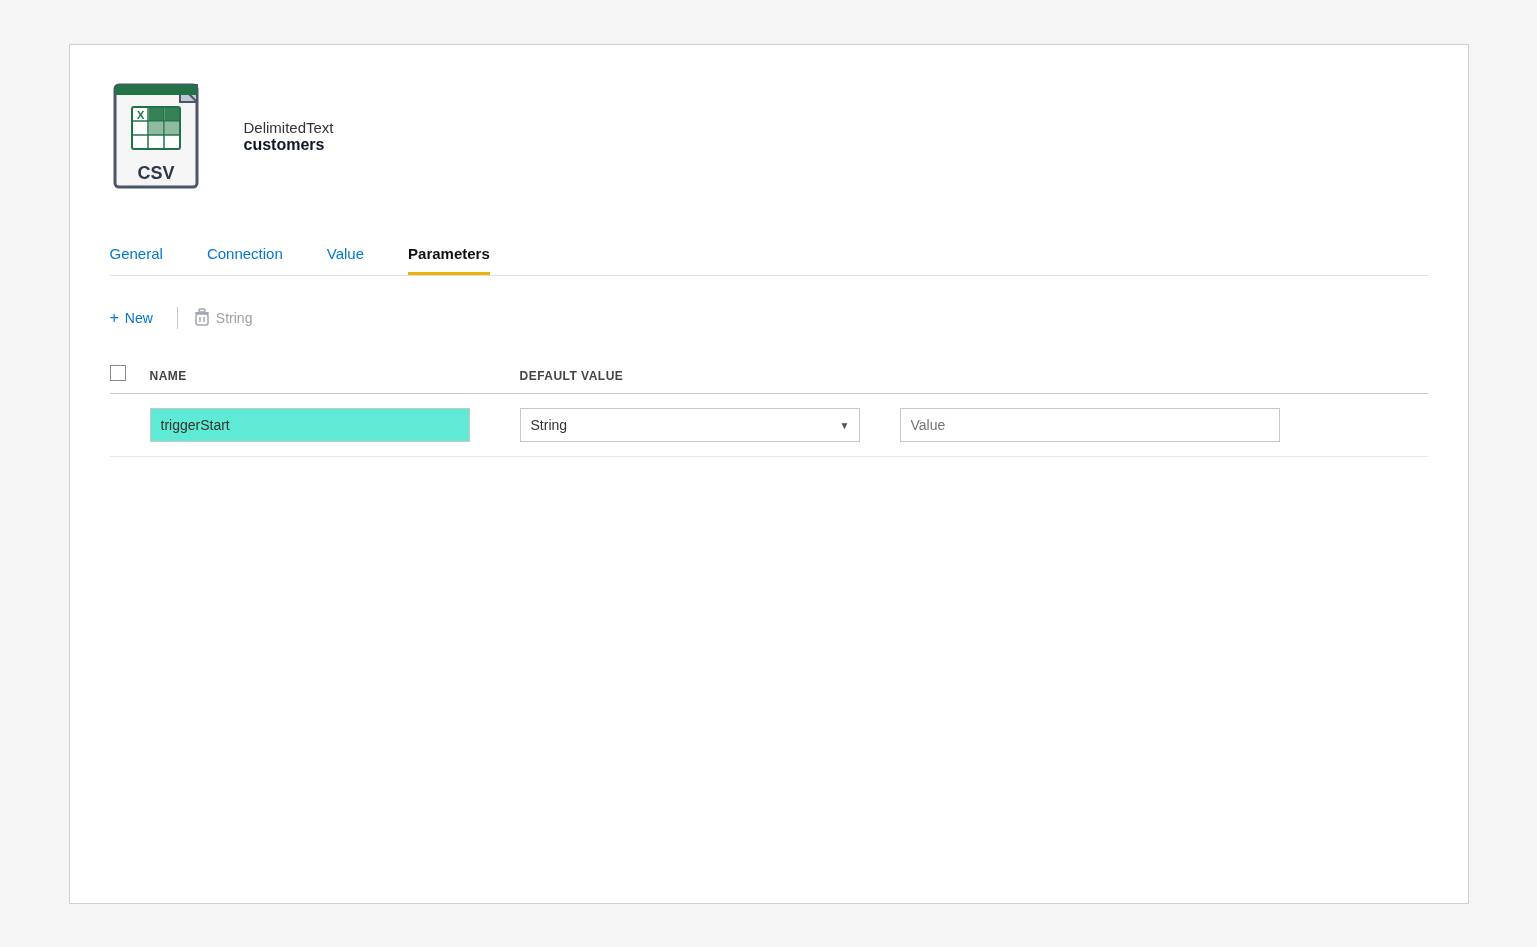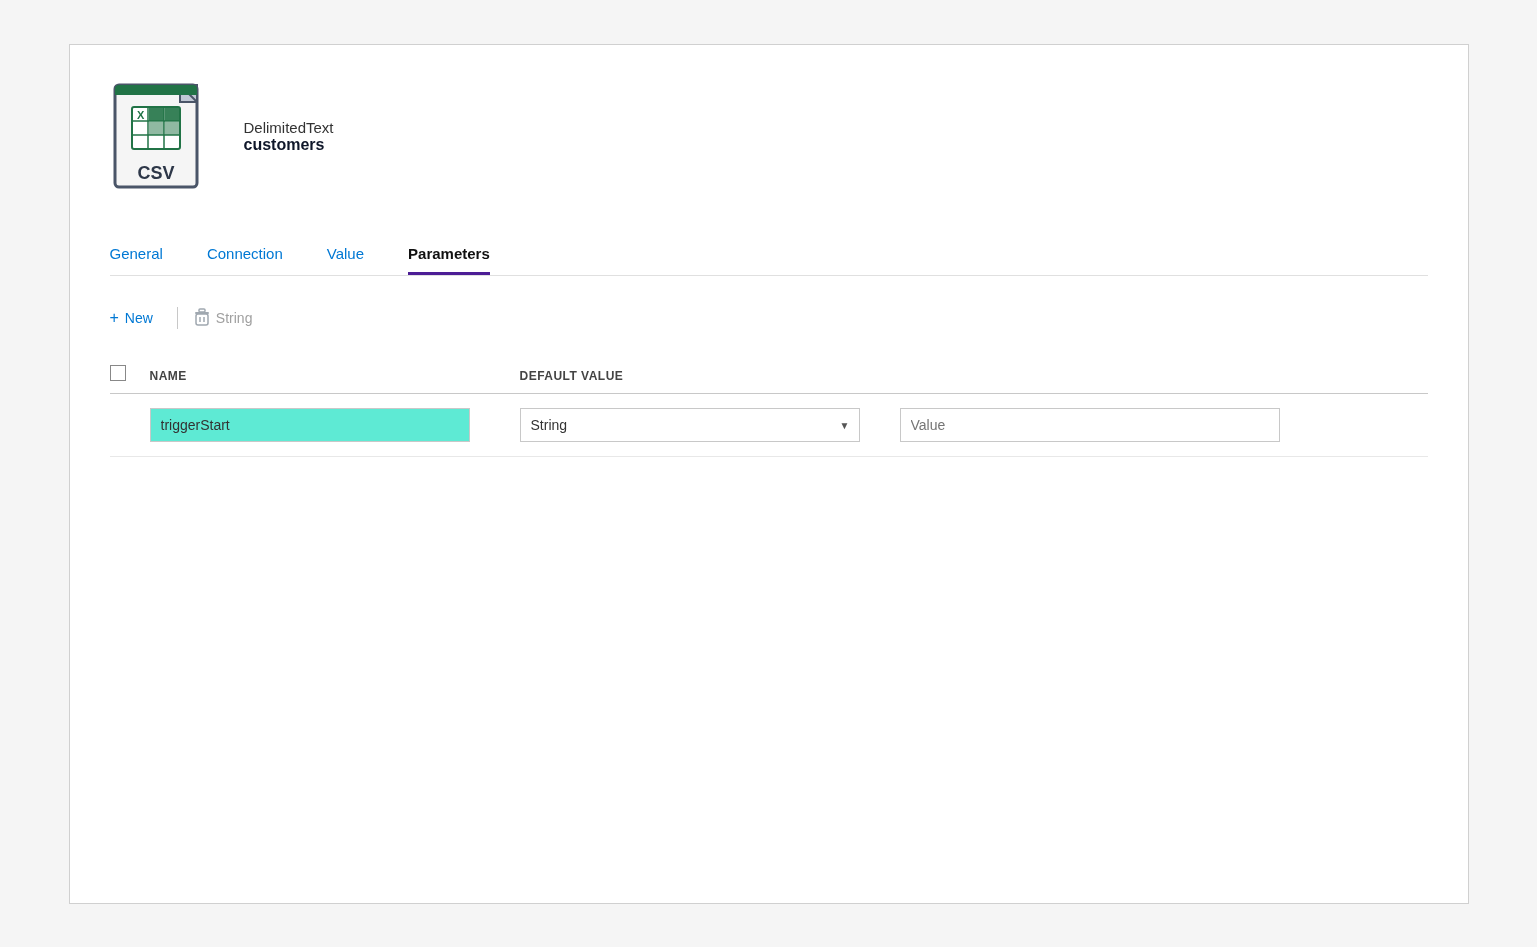--- a/index.html
+++ b/index.html
@@ -62,21 +62,21 @@
       padding-bottom: 10px;
       cursor: pointer;
       border-bottom: 3px solid transparent;
       color: #0078d4;
       font-weight: 400;
       text-decoration: none;
     }
     .tab.active {
       color: #111;
       font-weight: 600;
-      border-bottom: 3px solid #4c1d95;
+      border-bottom: 3px solid #eab308;
     }
 
     
     .toolbar {
       display: flex;
       align-items: center;
       gap: 0;
       margin: 28px 0 24px 0;
     }
     .toolbar-btn {

